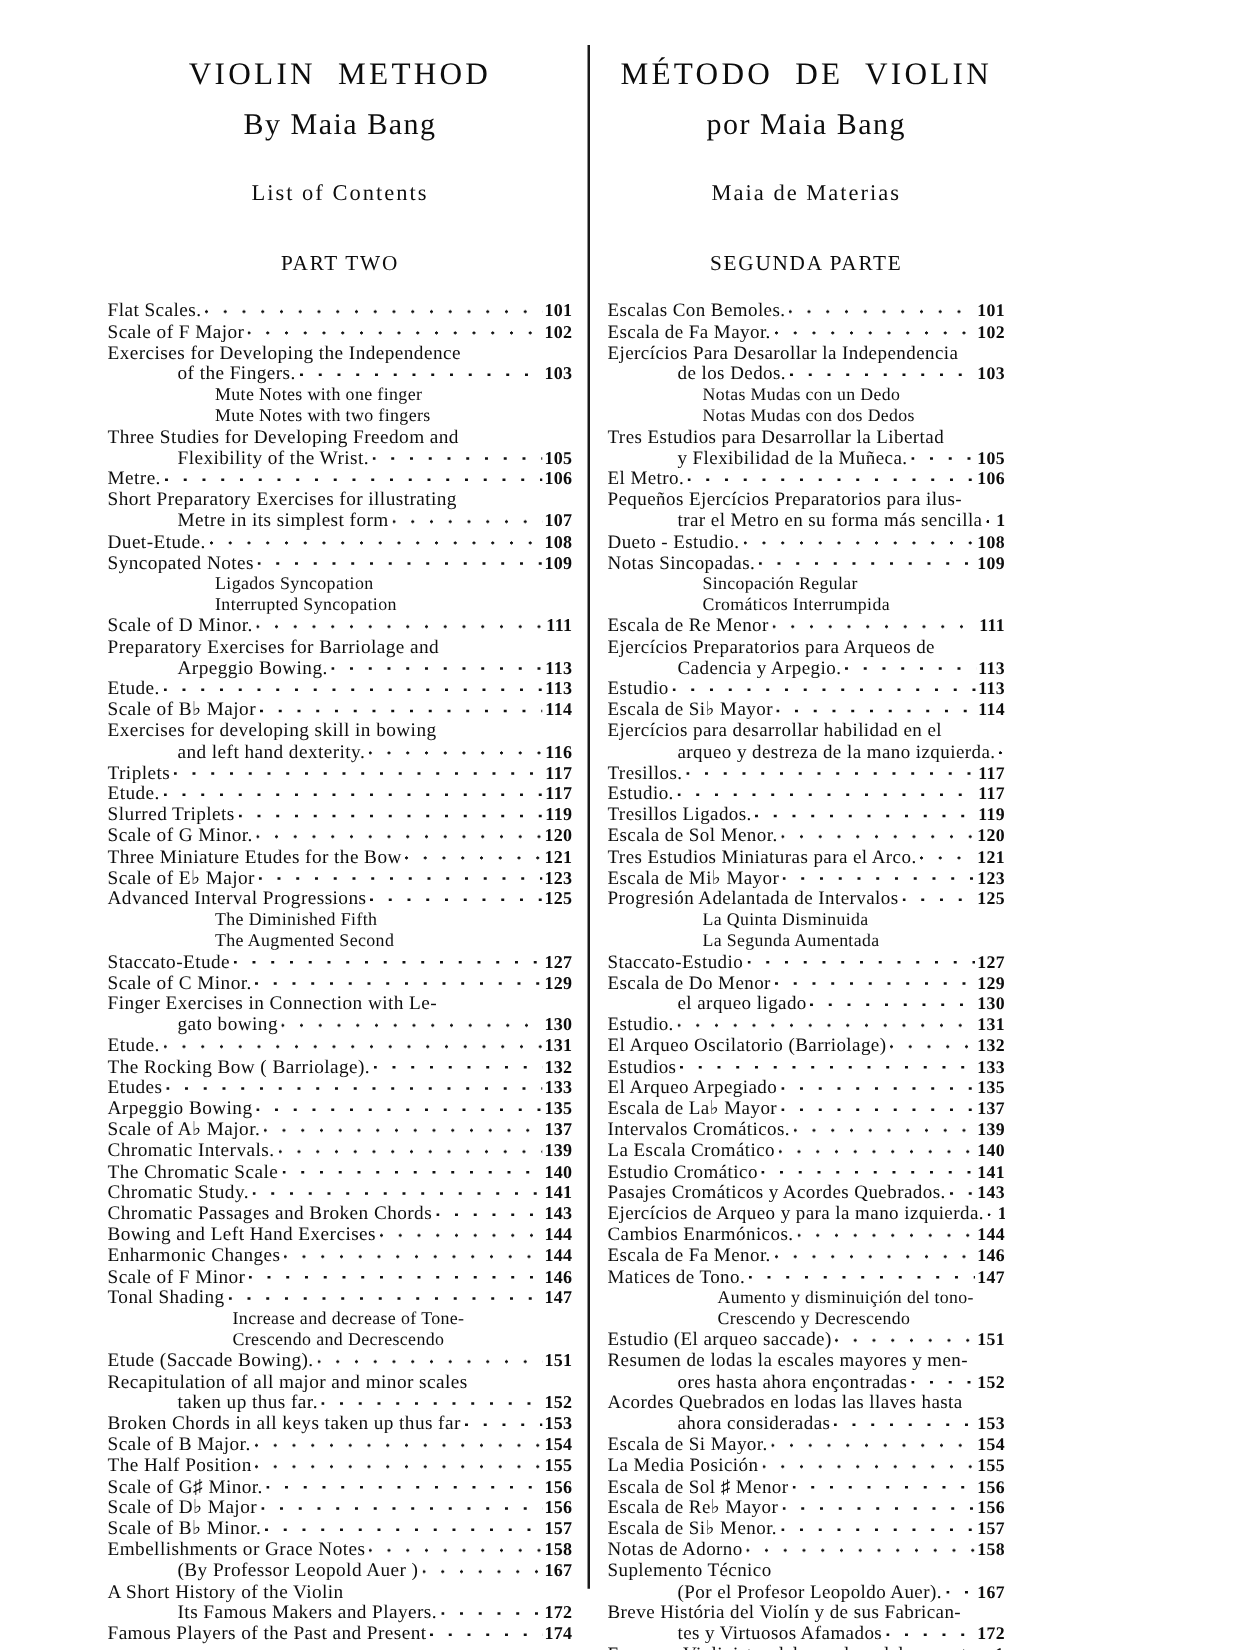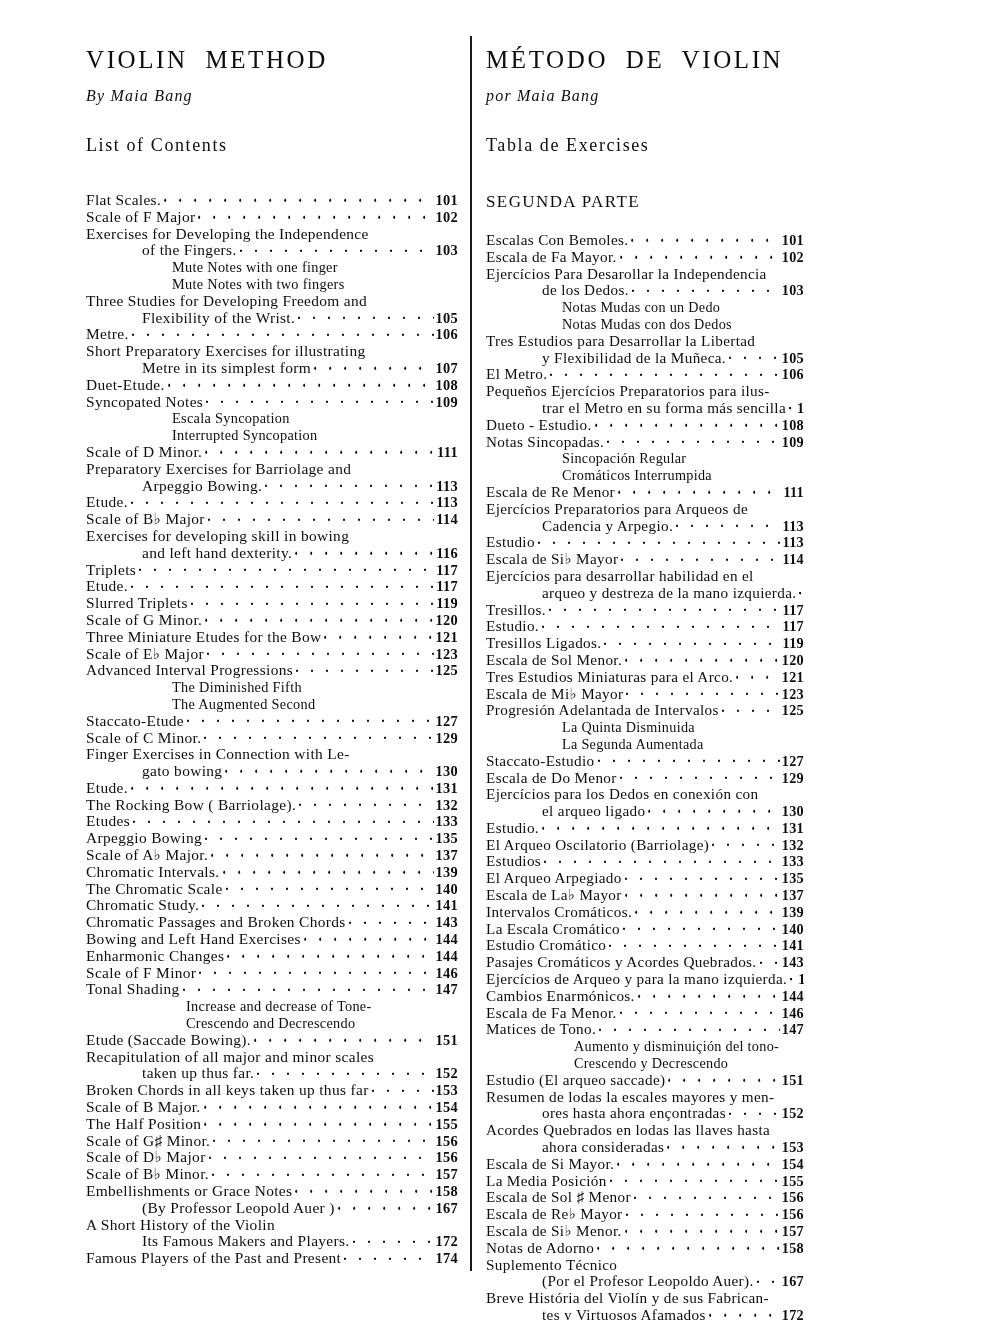--- a/index.html
+++ b/index.html
@@ -36,33 +36,32 @@
   .divider {
     position: absolute;
     left: 470px;
     top: 36px;
     width: 2px;
     height: 1235px;
     background: #1a1a1a;
   }
 
   
-  .titleblock { }
+  .titleblock { text-align: center; }
   .main-title {
     font-size: 25px;
     letter-spacing: 2.6px;
     font-weight: 400;
     margin: 0 0 13px 0;
     white-space: pre;
   }
   .byline {
-    font-size: 16px;
+    font-size: 24px;
     letter-spacing: 1.2px;
     margin: 0 0 30px 0;
-    font-style: italic;
   }
   .contents-label {
     font-size: 18px;
     letter-spacing: 1.6px;
     margin: 0 0 36px 0;
   }
   .part-label {
     font-size: 17px;
     letter-spacing: 1.4px;
     margin: 0 0 20px 0;
@@ -139,20 +138,21 @@
 
 <div class="page">
 
   <div class="divider"></div>
 
   <div class="column col-left">
     <div class="titleblock">
       <div class="main-title">VIOLIN  METHOD</div>
       <div class="byline">By Maia Bang</div>
       <div class="contents-label">List of Contents</div>
+      <div class="part-label">PART TWO</div>
     </div>
     <div class="toc" id="left-list">
         <div class="row">
           <span class="txt">Flat Scales.</span>
           <span class="leader"></span>
           <span class="pg">101</span>
         </div>
         <div class="row">
           <span class="txt">Scale of F Major</span>
           <span class="leader"></span>
@@ -202,21 +202,21 @@
           <span class="txt">Duet-Etude.</span>
           <span class="leader"></span>
           <span class="pg">108</span>
         </div>
         <div class="row">
           <span class="txt">Syncopated Notes</span>
           <span class="leader"></span>
           <span class="pg">109</span>
         </div>
         <div class="row plain sub">
-          <span class="txt">Escala Syncopation</span>
+          <span class="txt">Ligados Syncopation</span>
           <span class="leader"></span>
         </div>
         <div class="row plain sub">
           <span class="txt">Interrupted Syncopation</span>
           <span class="leader"></span>
         </div>
         <div class="row">
           <span class="txt">Scale of D Minor.</span>
           <span class="leader"></span>
           <span class="pg">111</span>
@@ -452,21 +452,21 @@
           <span class="leader"></span>
           <span class="pg">174</span>
         </div>
       </div>
   </div>
 
   <div class="column col-right">
     <div class="titleblock">
       <div class="main-title">MÉTODO  DE  VIOLIN</div>
       <div class="byline">por Maia Bang</div>
-      <div class="contents-label">Tabla de  Exercises</div>
+      <div class="contents-label">Maia de  Materias</div>
       <div class="part-label">SEGUNDA PARTE</div>
     </div>
     <div class="toc" id="right-list">
         <div class="row">
           <span class="txt">Escalas Con Bemoles.</span>
           <span class="leader"></span>
           <span class="pg">101</span>
         </div>
         <div class="row">
           <span class="txt">Escala de Fa Mayor.</span>
@@ -610,24 +610,20 @@
         <div class="row">
           <span class="txt">Staccato-Estudio</span>
           <span class="leader"></span>
           <span class="pg">127</span>
         </div>
         <div class="row">
           <span class="txt">Escala de Do Menor</span>
           <span class="leader"></span>
           <span class="pg">129</span>
         </div>
-        <div class="row plain">
-          <span class="txt">Ejercícios para los Dedos en conexión con</span>
-          <span class="leader"></span>
-        </div>
         <div class="row cont">
           <span class="txt">el arqueo ligado</span>
           <span class="leader"></span>
           <span class="pg">130</span>
         </div>
         <div class="row">
           <span class="txt">Estudio.</span>
           <span class="leader"></span>
           <span class="pg">131</span>
         </div>

